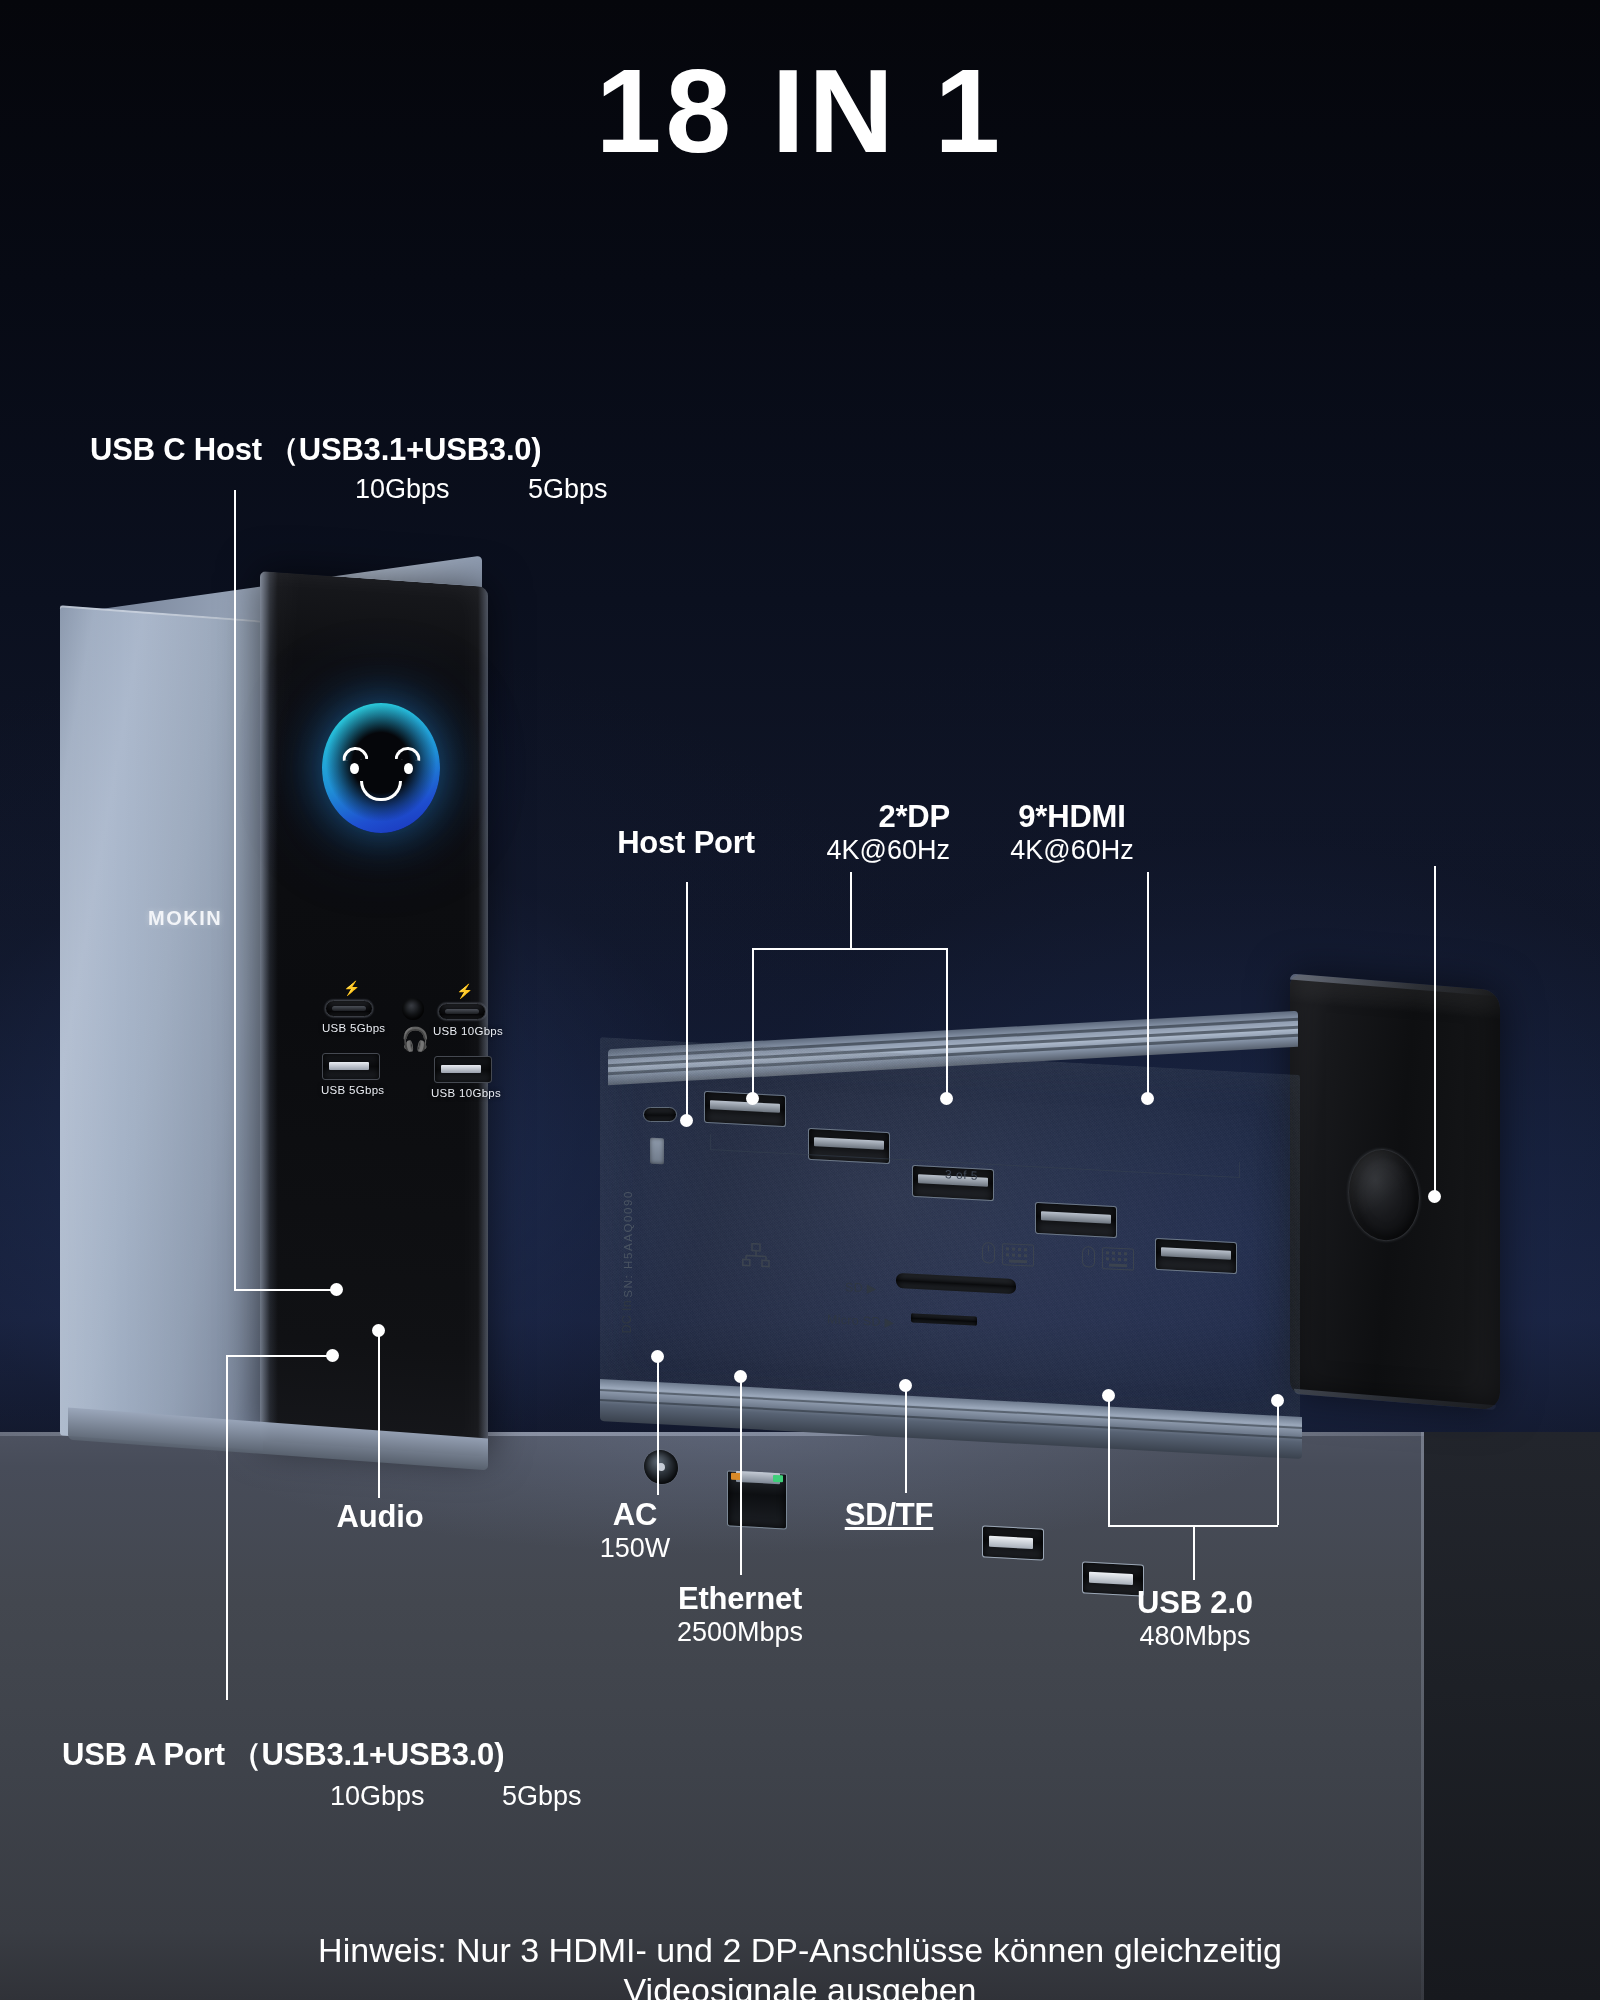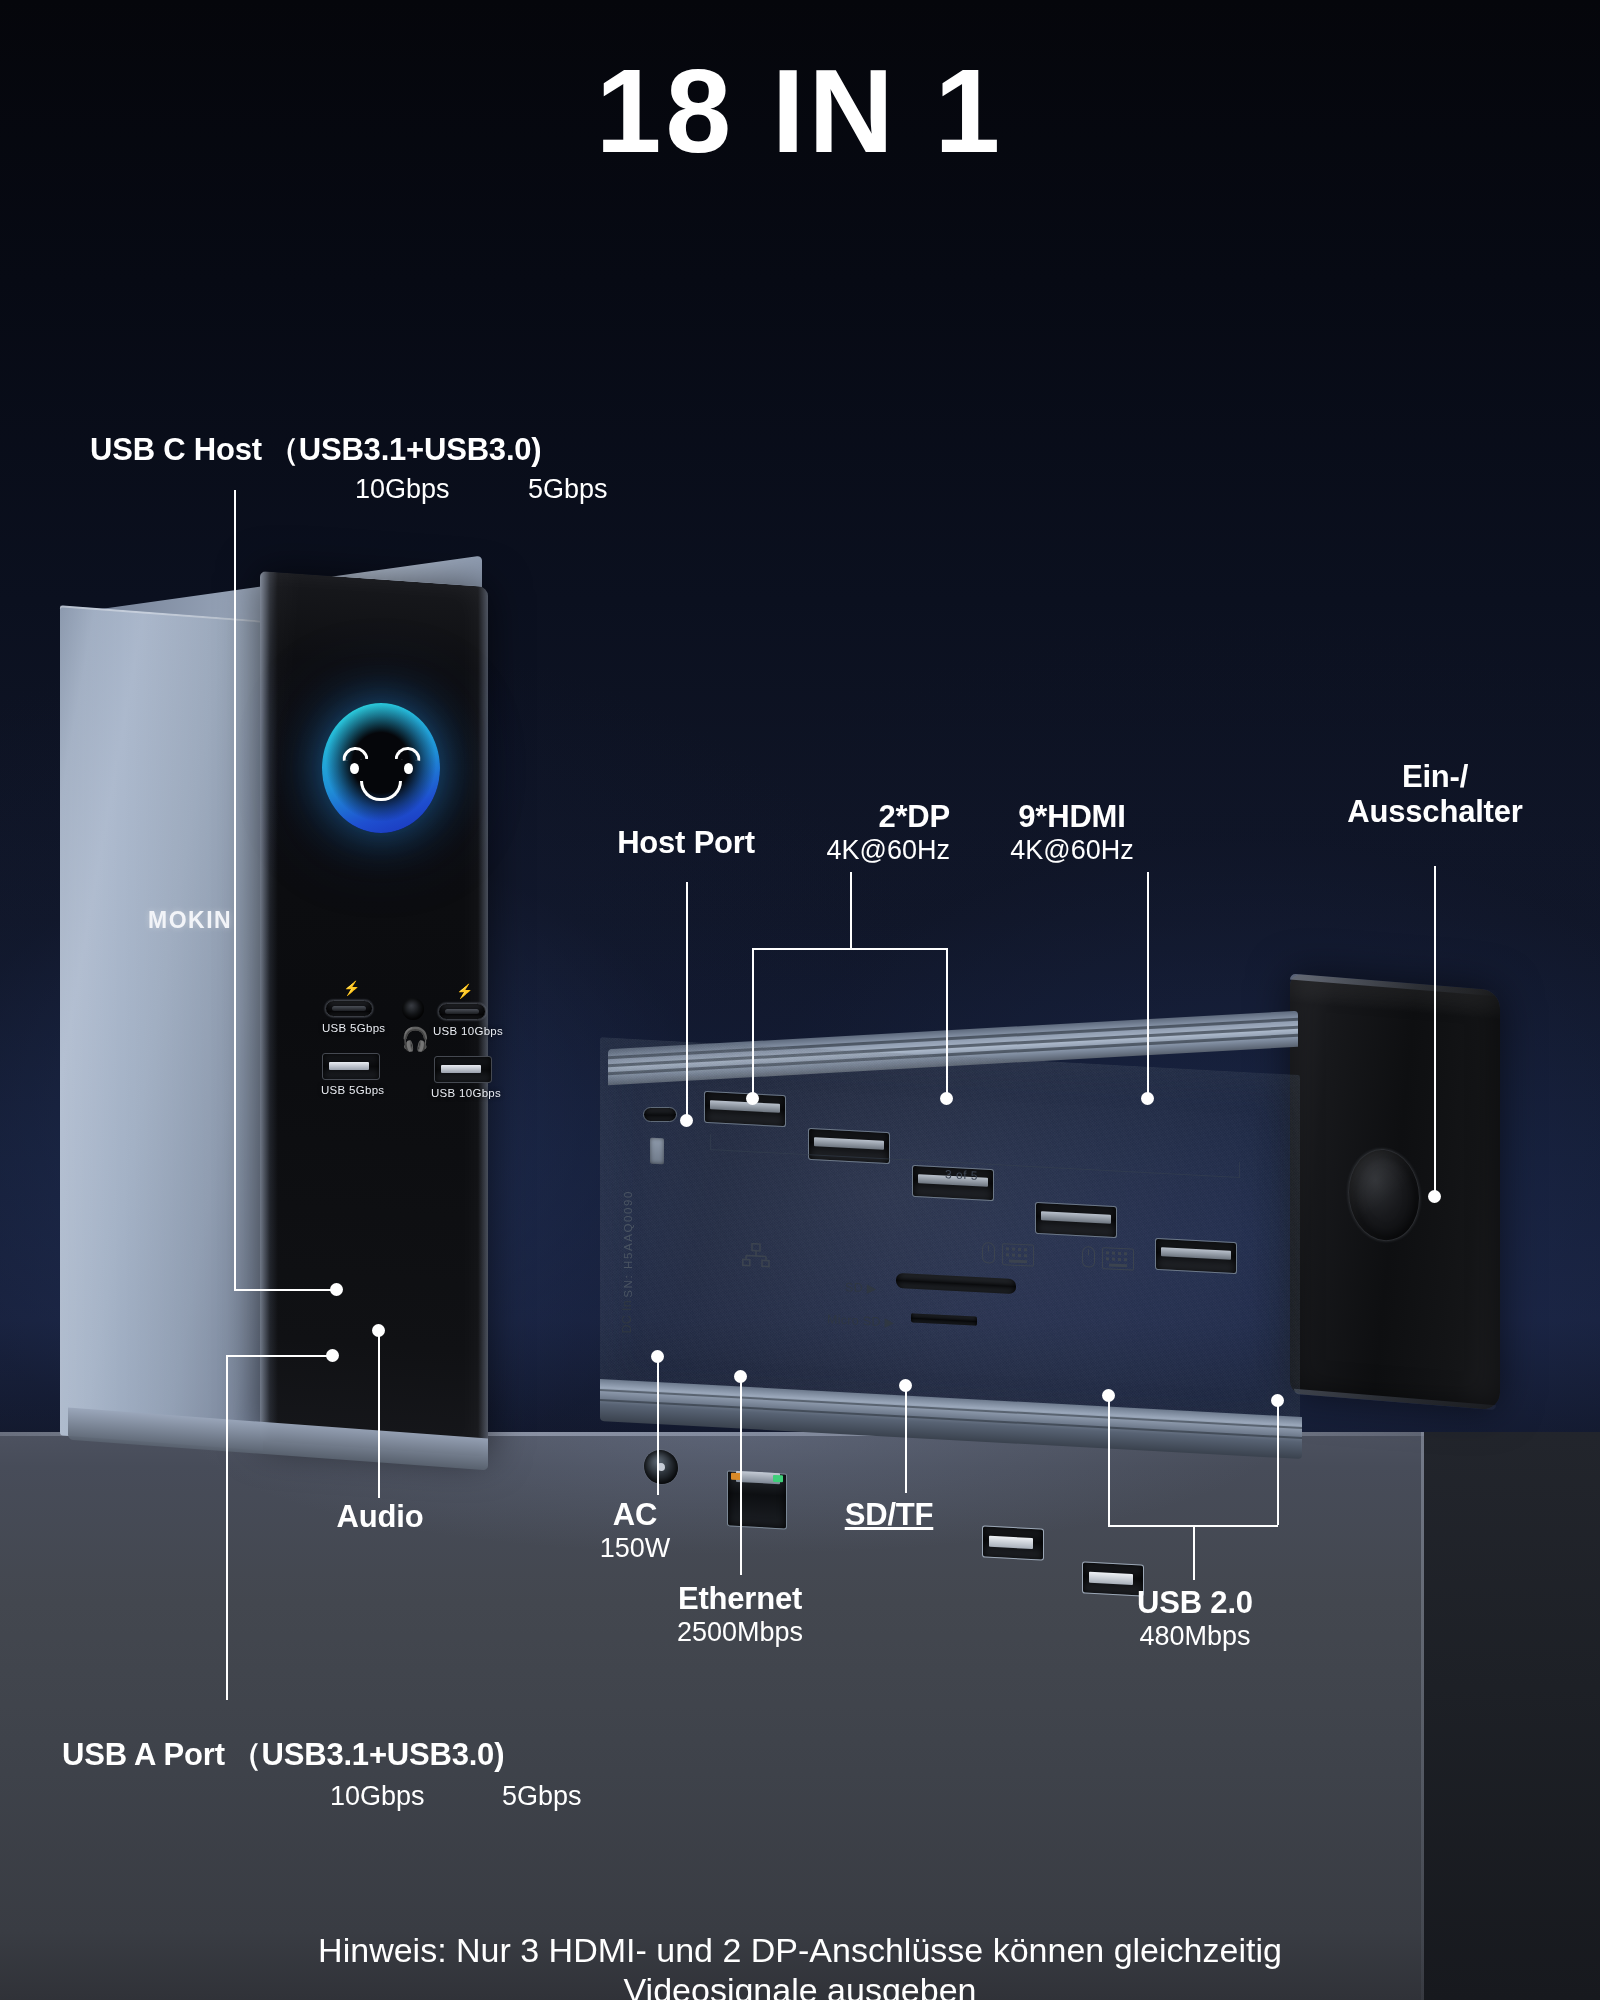--- a/index.html
+++ b/index.html
@@ -125,21 +125,21 @@
   .face .brow{ position:absolute; width:26px; height:13px; border:3.2px solid #fff; border-bottom:none; border-radius:26px 26px 0 0; }
   .face .brow.l{ left:20px; top:44px; transform:rotate(-4deg); }
   .face .brow.r{ right:19px; top:44px; transform:rotate(4deg); }
   .face .eye{ position:absolute; width:9px; height:11px; border-radius:50%; background:#fff; top:60px; }
   .face .eye.l{ left:28px; } .face .eye.r{ right:27px; }
   .face .smile{ position:absolute; left:38px; top:78px; width:42px; height:20px; border:3.4px solid #fff; border-top:none; border-radius:0 0 28px 28px; }
 
   
   .mokin {
     position:absolute; left:88px; top:322px;
-    font-size:23px; font-weight:bold; letter-spacing:1.5px; color:#f2f4f8;
+    font-size:20px; font-weight:bold; letter-spacing:1.5px; color:#f2f4f8;
     text-shadow:0 0 6px rgba(255,255,255,0.35);
   }
 
   
   .fp { position:absolute; }
   .fp .cap { position:absolute; color:#e9ecf2; font-size:11.5px; letter-spacing:0.3px; white-space:nowrap; text-shadow:0 0 4px rgba(0,0,0,.7);}
   .usbc-port{
     width:48px; height:17px; border-radius:9px;
     background:linear-gradient(180deg,#2a2c31 0%, #101114 35%, #070709 70%, #1c1e22 100%);
     box-shadow:inset 0 0 5px #000, 0 0 2px rgba(200,210,230,.5);
@@ -518,24 +518,20 @@
   <div class="dot" style="left:746px; top:1092px;"></div>
   <div class="dot" style="left:940px; top:1092px;"></div>
 
   <div class="lbl center" style="left:962px; top:800px; width:220px;">
     <div class="main">9*HDMI</div>
     <div class="sub">4K@60Hz</div>
   </div>
   <div class="line vline" style="left:1147px; top:872px; height:228px;"></div>
   <div class="dot" style="left:1141px; top:1092px;"></div>
 
-  <div class="lbl center" style="left:1285px; top:760px; width:300px;">
-    <div class="main">Ein-/</div>
-    <div class="main">Ausschalter</div>
-  </div>
   <div class="line vline" style="left:1434px; top:866px; height:330px;"></div>
   <div class="dot" style="left:1428px; top:1190px;"></div>
 
   <div class="lbl center" style="left:270px; top:1500px; width:220px;">
     <div class="main">Audio</div>
   </div>
   <div class="line vline" style="left:378px; top:1330px; height:168px;"></div>
   <div class="dot" style="left:372px; top:1324px;"></div>
 
   <div class="lbl center" style="left:545px; top:1498px; width:180px;">

